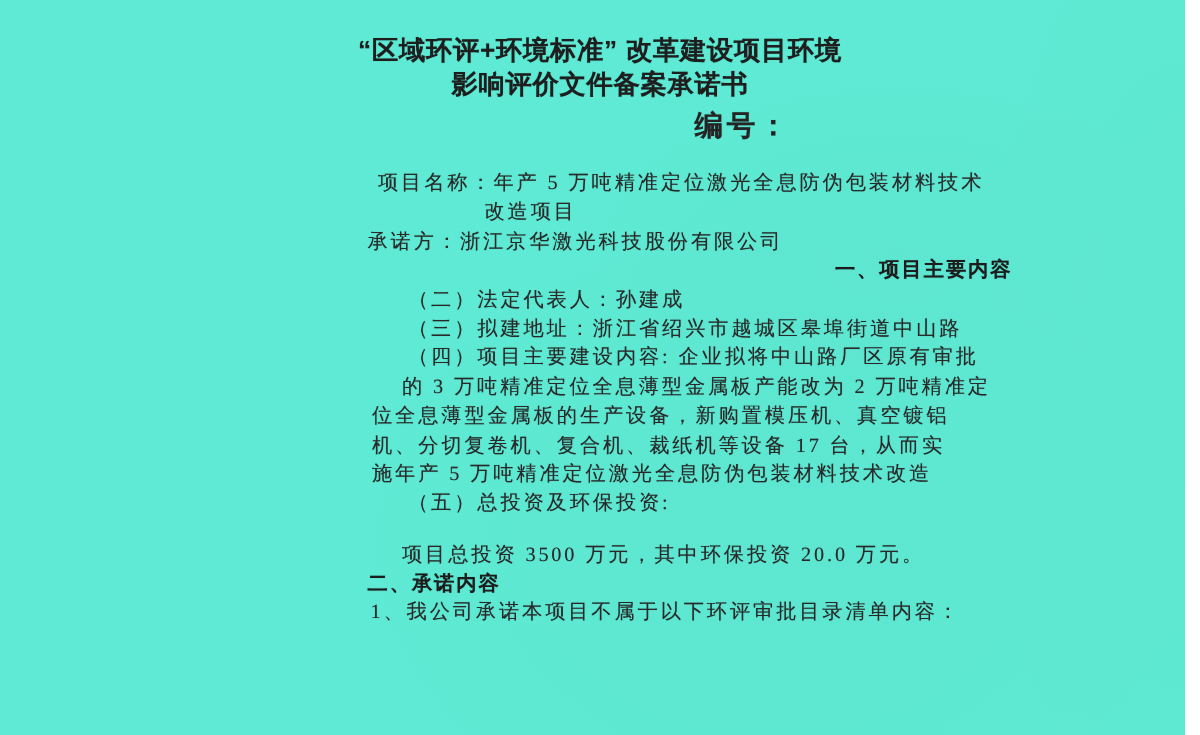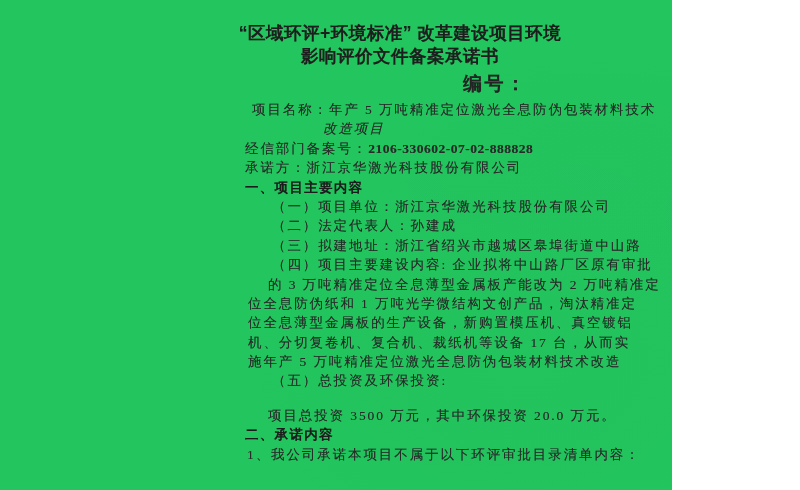--- a/index.html
+++ b/index.html
@@ -2,23 +2,23 @@
 <html><head>
 <meta charset="utf-8">
 <style>
   html, body {
     margin: 0;
     padding: 0;
     background: #ffffff;
   }
   .page {
     position: relative;
-    width: 672px;
+    width: 790px;
     height: 490px;
-    background: #22c55e;
+    background: #5eead4;
     overflow: hidden;
     font-family: "Liberation Serif", serif;
     color: #2a2a2a;
     text-shadow: 0 0 0.6px rgba(20,20,20,0.35);
   }
   
   .page::before {
     content: "";
     position: absolute;
     inset: 0;
@@ -46,21 +46,21 @@
     left: 463px;
     top: 71px;
     font-size: 19px;
     font-weight: 700;
     letter-spacing: 2.5px;
     color: #242424;
   }
   .doc-body {
     position: absolute;
     left: 245px;
-    top: 100px;
+    top: 112px;
     width: 430px;
   }
   .line {
     height: 19.4px;
     line-height: 19.4px;
     font-size: 13.5px;
     letter-spacing: 1.9px;
     white-space: nowrap;
     color: #292929;
   }
@@ -80,30 +80,27 @@
 <body>
 
 <div class="page">
   <div class="doc-title">
     <div>“区域环评+环境标准” 改革建设项目环境</div>
     <div>影响评价文件备案承诺书</div>
   </div>
   <div class="serial">编号：</div>
   <div class="doc-body" id="doc-body">
       <div class="line" style="padding-left: 7px;"><span>项目名称：年产 5 万吨精准定位激光全息防伪包装材料技术</span></div>
-      <div class="line" style="padding-left: 78px; font-style: italic;"><span>改造项目</span></div>
-      <div class="line" style="padding-left: 0px;"><span>经信部门备案号：</span><span class="seg-num">2106-330602-07-02-888828</span></div>
+      <div class="line" style="padding-left: 78px;"><span>改造项目</span></div>
       <div class="line" style="padding-left: 0px;"><span>承诺方：浙江京华激光科技股份有限公司</span></div>
-      <div class="line heading" style="padding-left: 0px;"><span>一、项目主要内容</span></div>
-      <div class="line" style="padding-left: 27px;"><span>（一）项目单位：浙江京华激光科技股份有限公司</span></div>
+      <div class="line heading" style="padding-left: 0px; text-align: right;"><span>一、项目主要内容</span></div>
       <div class="line" style="padding-left: 27px;"><span>（二）法定代表人：孙建成</span></div>
       <div class="line" style="padding-left: 27px;"><span>（三）拟建地址：浙江省绍兴市越城区皋埠街道中山路</span></div>
       <div class="line" style="padding-left: 27px;"><span>（四）项目主要建设内容: 企业拟将中山路厂区原有审批</span></div>
       <div class="line" style="padding-left: 3px; margin-left: 20px;"><span>的 3 万吨精准定位全息薄型金属板产能改为 2 万吨精准定</span></div>
-      <div class="line" style="padding-left: 3px;"><span>位全息防伪纸和 1 万吨光学微结构文创产品，淘汰精准定</span></div>
       <div class="line" style="padding-left: 3px;"><span>位全息薄型金属板的生产设备，新购置模压机、真空镀铝</span></div>
       <div class="line" style="padding-left: 3px;"><span>机、分切复卷机、复合机、裁纸机等设备 17 台，从而实</span></div>
       <div class="line" style="padding-left: 3px;"><span>施年产 5 万吨精准定位激光全息防伪包装材料技术改造</span></div>
       <div class="line" style="padding-left: 27px;"><span>（五）总投资及环保投资:</span></div>
       <div class="line" style="padding-left: 23px; margin-top: 15px;"><span>项目总投资 3500 万元，其中环保投资 20.0 万元。</span></div>
       <div class="line heading" style="padding-left: 0px;"><span>二、承诺内容</span></div>
       <div class="line" style="padding-left: 2px;"><span>1、我公司承诺本项目不属于以下环评审批目录清单内容：</span></div>
     </div>
 </div>
 

